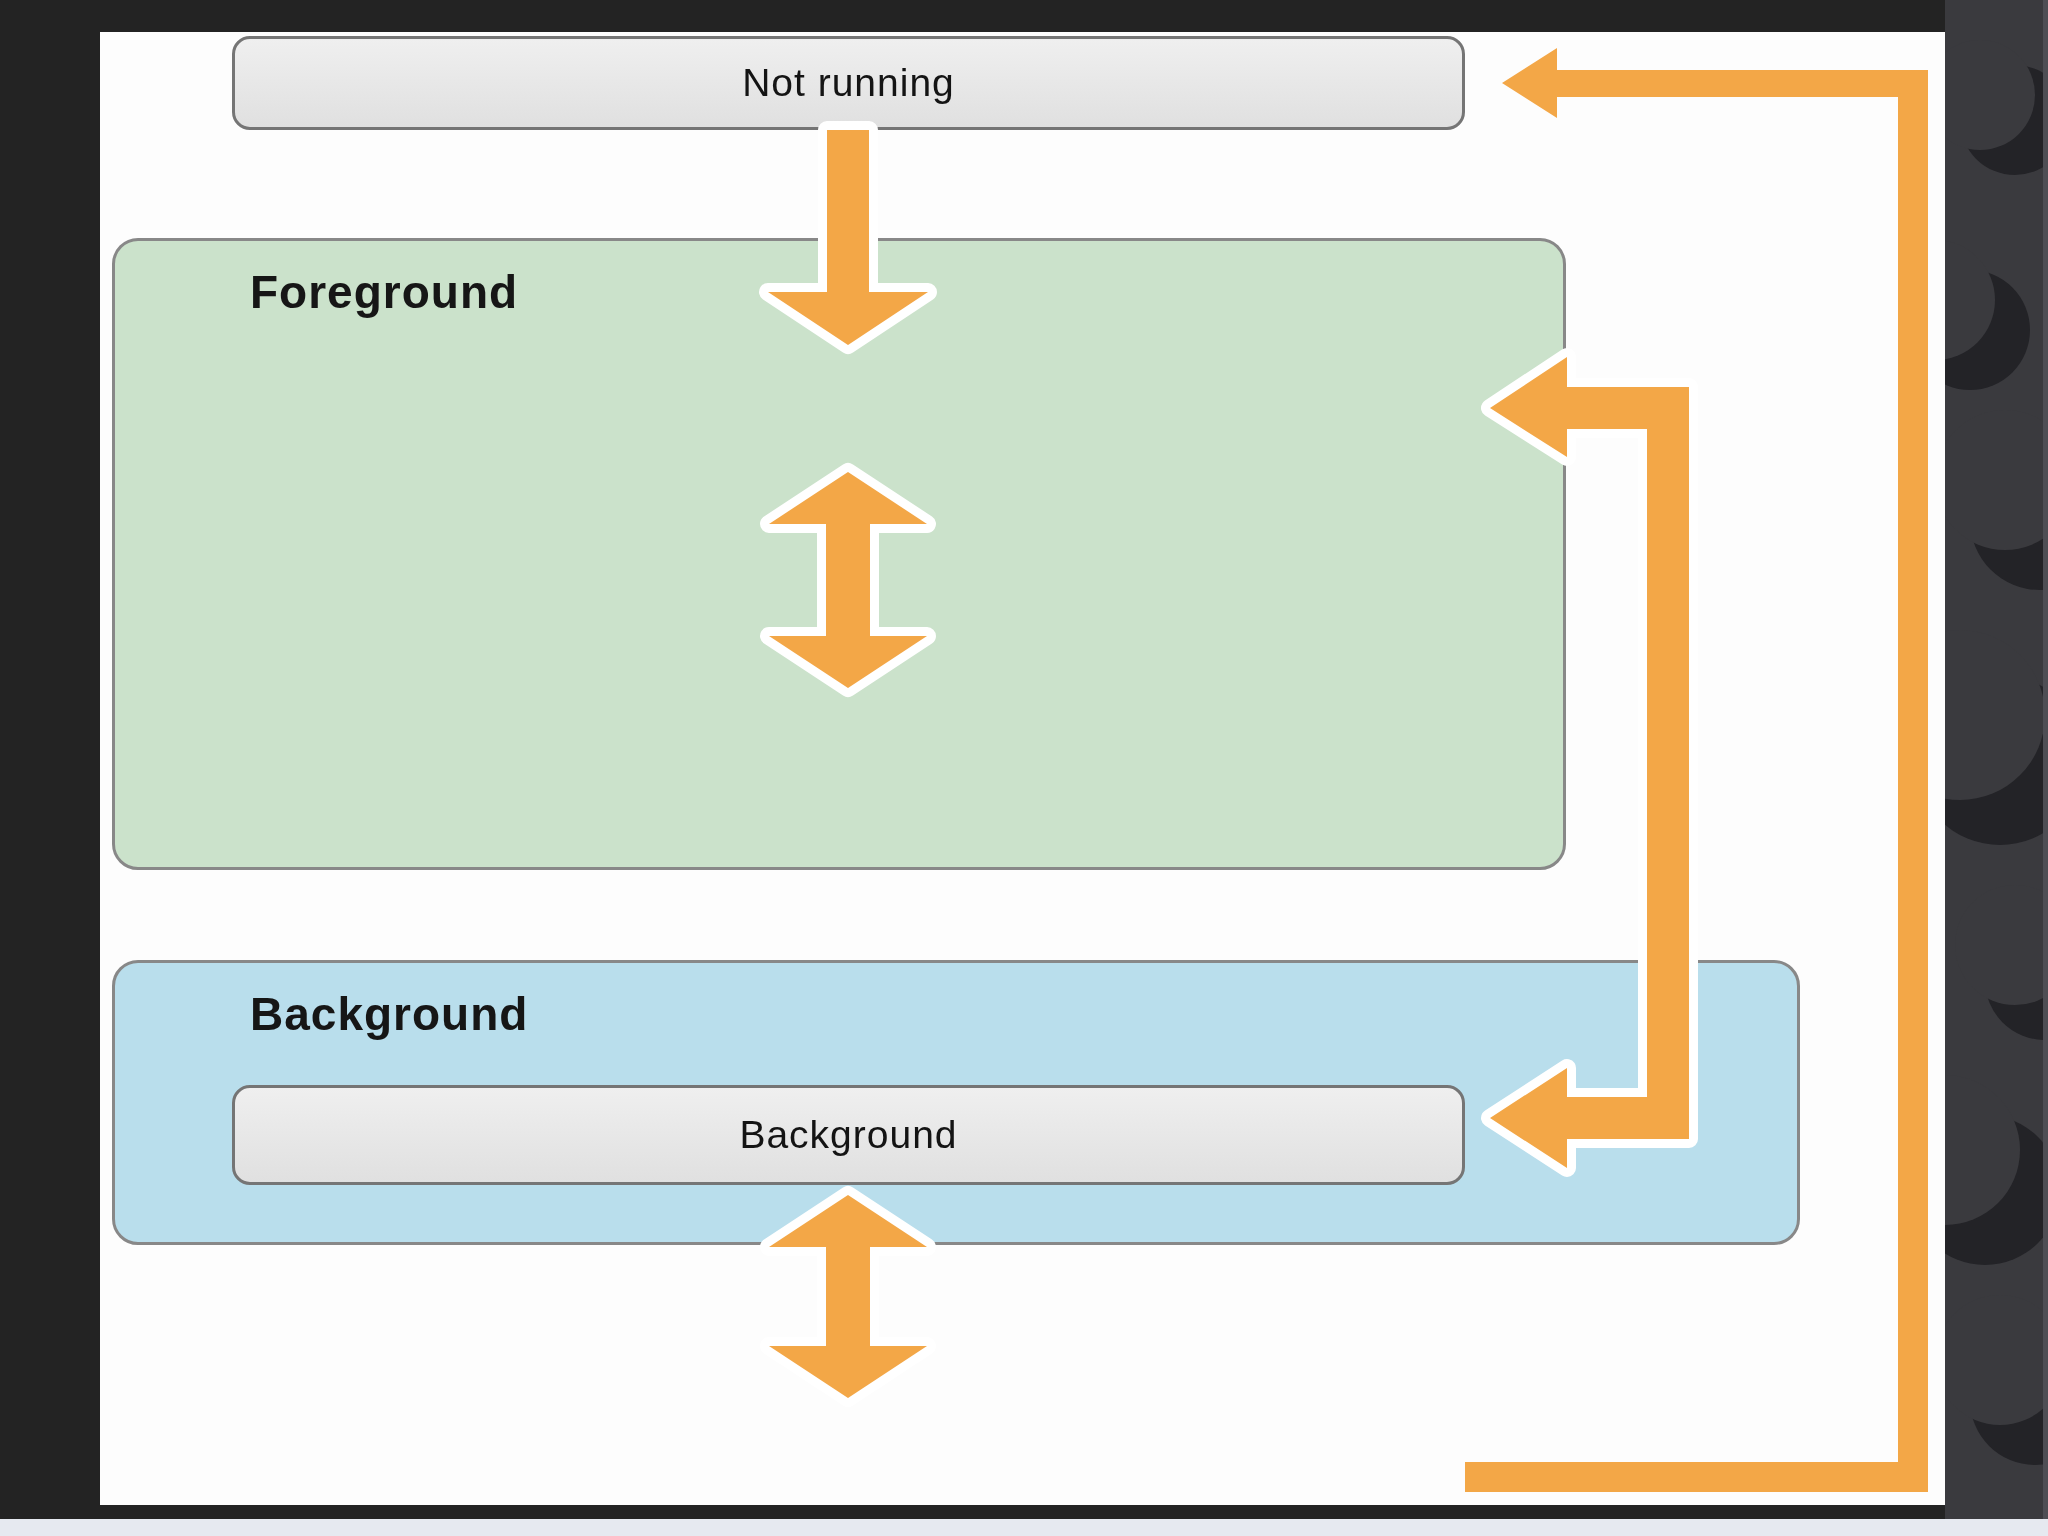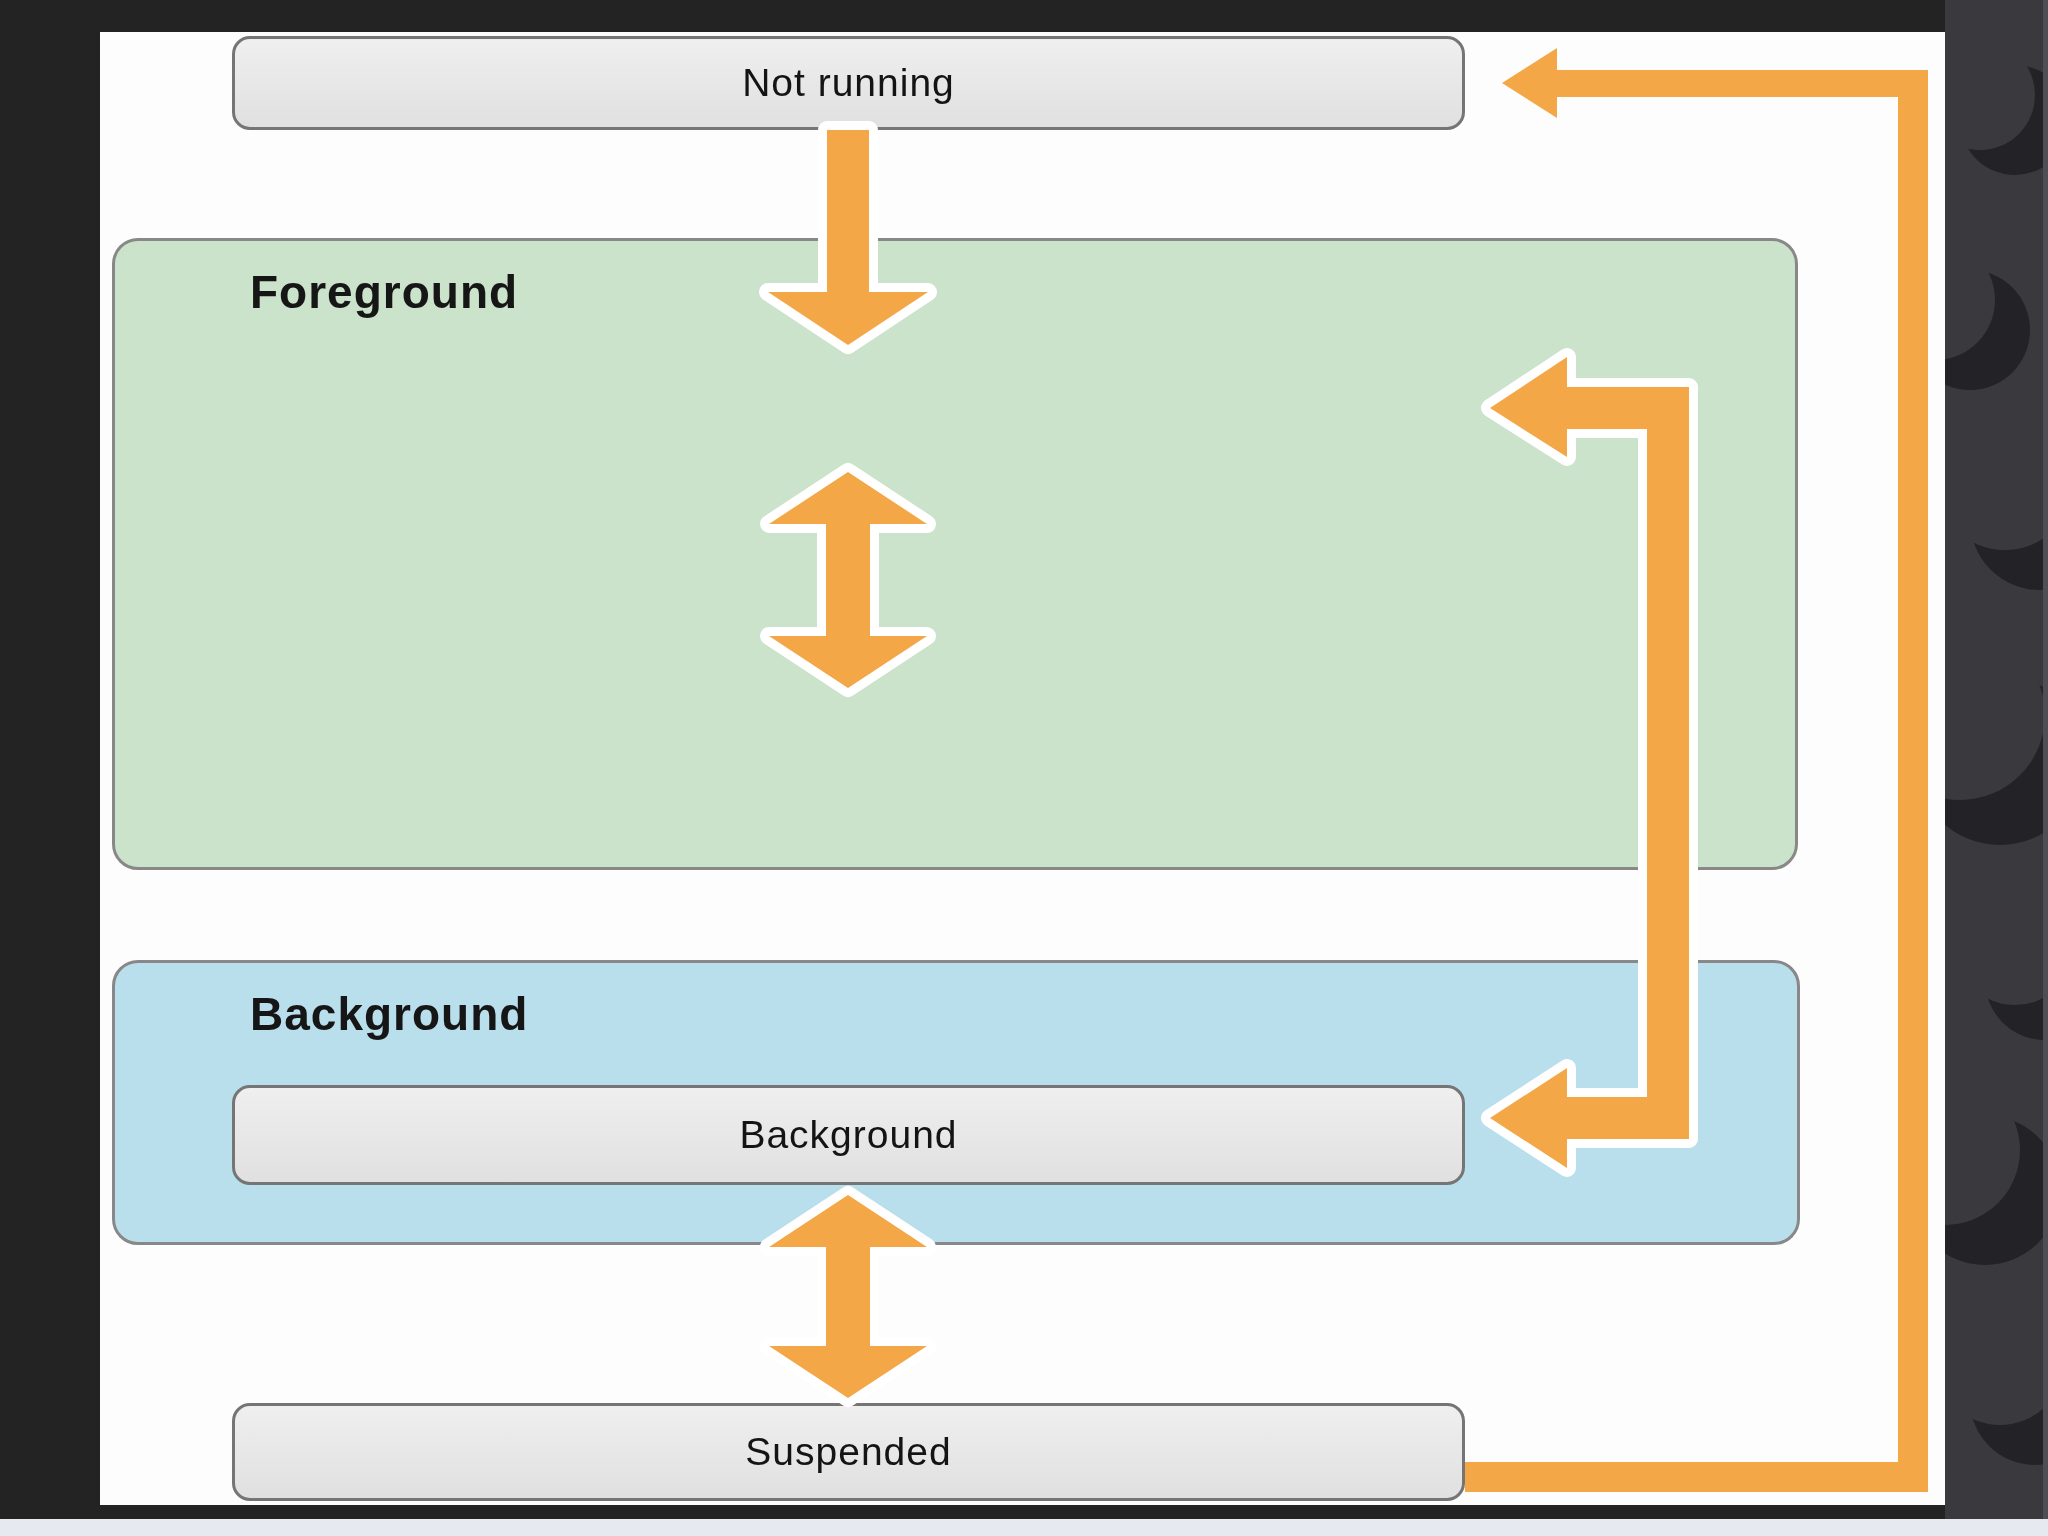--- a/index.html
+++ b/index.html
@@ -19,21 +19,21 @@
     overflow:hidden;
   }
   .bottom-strip{
     position:absolute;left:0;top:1519px;width:2048px;height:17px;
     background:#e6e9f0;
   }
   
   .group{
     position:absolute;border:3px solid #888;border-radius:26px;box-sizing:border-box;
   }
-  .group.foreground{left:12px;top:206px;width:1686px;height:632px;background:#CBE2CB;}
+  .group.foreground{left:12px;top:206px;width:1454px;height:632px;background:#CBE2CB;}
   .group.background{left:12px;top:928px;width:1688px;height:285px;background:#B9DEEC;}
   .group-label{
     position:absolute;left:135px;top:24px;
     font-size:46px;font-weight:700;color:#161616;letter-spacing:1px;
   }
   
   .state{
     position:absolute;left:132px;width:1233px;
     background:linear-gradient(#efefef,#e0e0e0);
     border:3px solid #757575;border-radius:18px;box-sizing:border-box;
@@ -65,23 +65,20 @@
   <div class="group background">
     <div class="group-label">Background</div>
   </div>
 
   <div class="state not-running">
     <span>Not running</span>
   </div>
   <div class="state bg-state">
     <span>Background</span>
   </div>
-  <div class="state suspended">
-    <span>Suspended</span>
-  </div>
 </div>
 
 <div class="texture-band">
   <svg width="103" height="1536">
     <circle cx="70" cy="120" r="55" fill="#232327"></circle>
       <circle cx="35" cy="95" r="55" fill="#3a3a3e"></circle>
     <circle cx="25" cy="330" r="60" fill="#232327"></circle>
       <circle cx="-10" cy="300" r="60" fill="#3a3a3e"></circle>
     <circle cx="95" cy="520" r="70" fill="#232327"></circle>
       <circle cx="60" cy="480" r="70" fill="#3a3a3e"></circle>

